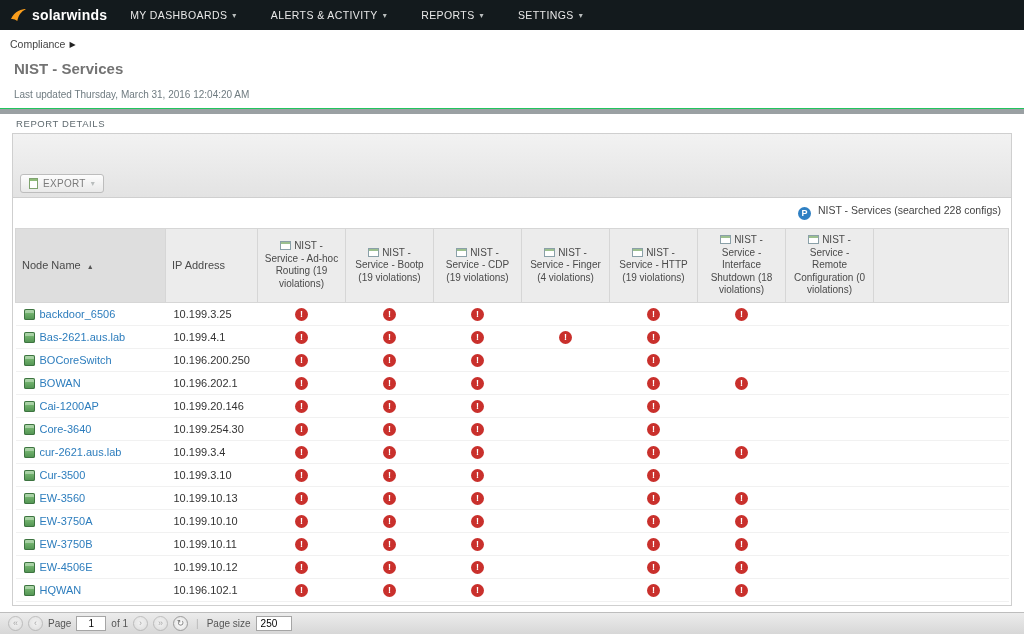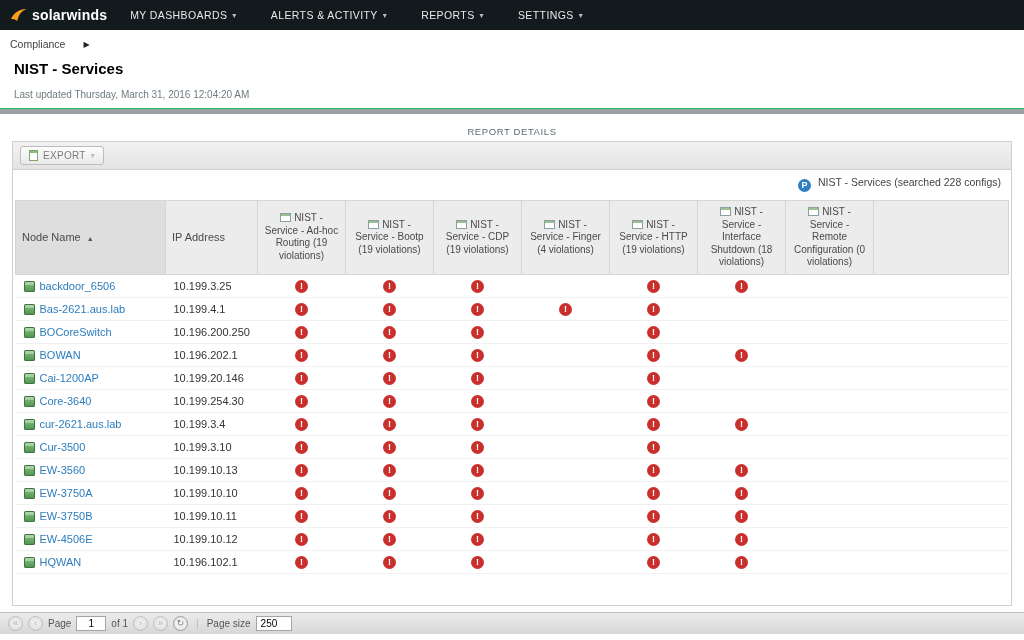--- a/index.html
+++ b/index.html
@@ -18,42 +18,42 @@
   }
   .brand { display:flex; align-items:center; gap:5px; color:#fff; font-weight:bold; font-size:14px; letter-spacing:.2px; margin-right:6px; }
   .nav-item {
     color:#e8e8e8; font-size:10.5px; letter-spacing:.4px; padding:0 17px;
     height:30px; display:flex; align-items:center; gap:5px; cursor:pointer;
     text-transform:uppercase;
   }
   .caret { font-size:8px; color:#b9bdbd; }
 
   
-  .breadcrumb { padding:8px 10px 2px; font-size:10.5px; color:#444; display:flex; align-items:center; gap:18px; }
+  .breadcrumb { padding:8px 10px 2px; font-size:10.5px; color:#444; display:flex; align-items:center; gap:4px; }
   .crumb-arrow { font-size:8px; color:#222; }
-  .page-title { font-size:15px; font-weight:bold; color:#000000; padding:8px 14px 12px; }
+  .page-title { font-size:15px; font-weight:bold; color:#737373; padding:8px 14px 12px; }
   .updated { font-size:10px; color:#6f7b80; padding:0 14px 8px; border-bottom:1px solid #22c55e; }
   .band { height:5px; background:#9aa0a3; flex:0 0 auto; }
 
-  .section-label { font-size:9.5px; color:#5f6a6f; letter-spacing:.6px; padding:12px 16px 4px;text-align:center; }
+  .section-label { font-size:9.5px; color:#5f6a6f; letter-spacing:.6px; padding:4px 16px 4px; }
 
   
   .panel {
     margin:0 12px 6px; border:1px solid #cfcfcf; background:#fff;
     flex:1 1 auto; display:flex; flex-direction:column; overflow:hidden;
   }
   .toolbar {
     background:linear-gradient(#f2f2f2,#e3e3e3);
     border-bottom:1px solid #cfcfcf; padding:4px 7px; flex:0 0 auto;
   }
   .btn {
     display:inline-flex; align-items:center; gap:5px;
     font-size:10px; color:#7a7a7a; letter-spacing:.3px;
     background:linear-gradient(#fdfdfd,#e9e9e9);
-    border:1px solid #bdbdbd; border-radius:3px; padding:3px 8px; cursor:pointer;
+    border:1px solid #bdbdbd; border-radius:3px; padding:3px 8px; cursor:pointer;margin-top:36px;
   }
   .doc-icon { width:9px; height:11px; background:#fff; border:1px solid #7fa36f; box-shadow:inset 0 2px 0 #8fbc7a; display:inline-block; }
 
   .summary-row { text-align:right; padding:6px 10px 4px; font-size:10.5px; color:#444; }
   .p-icon {
     display:inline-block; width:13px; height:13px; border-radius:50%;
     background:#2f80c3; color:#fff; font-size:9px; font-weight:bold;
     line-height:13px; text-align:center; vertical-align:-2px; margin-right:4px;
   }
 

